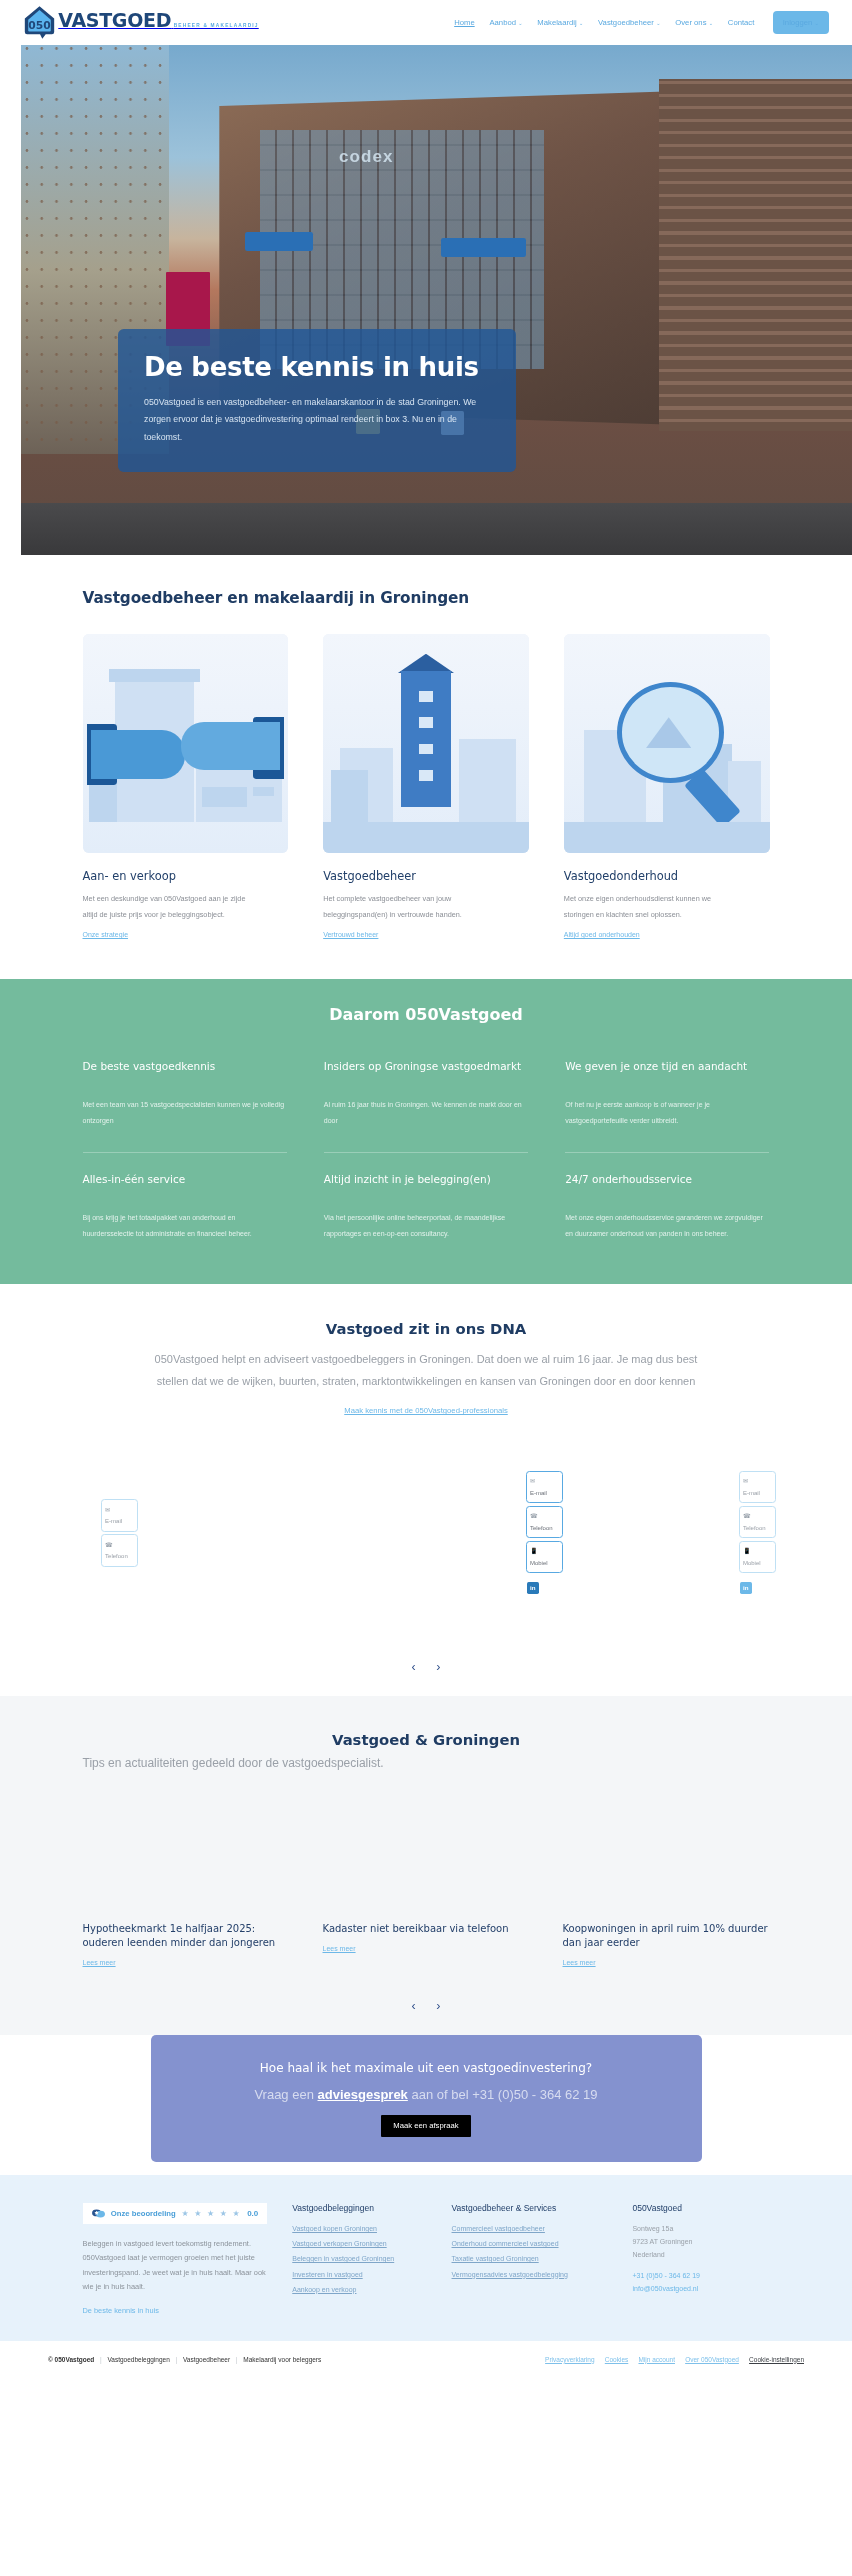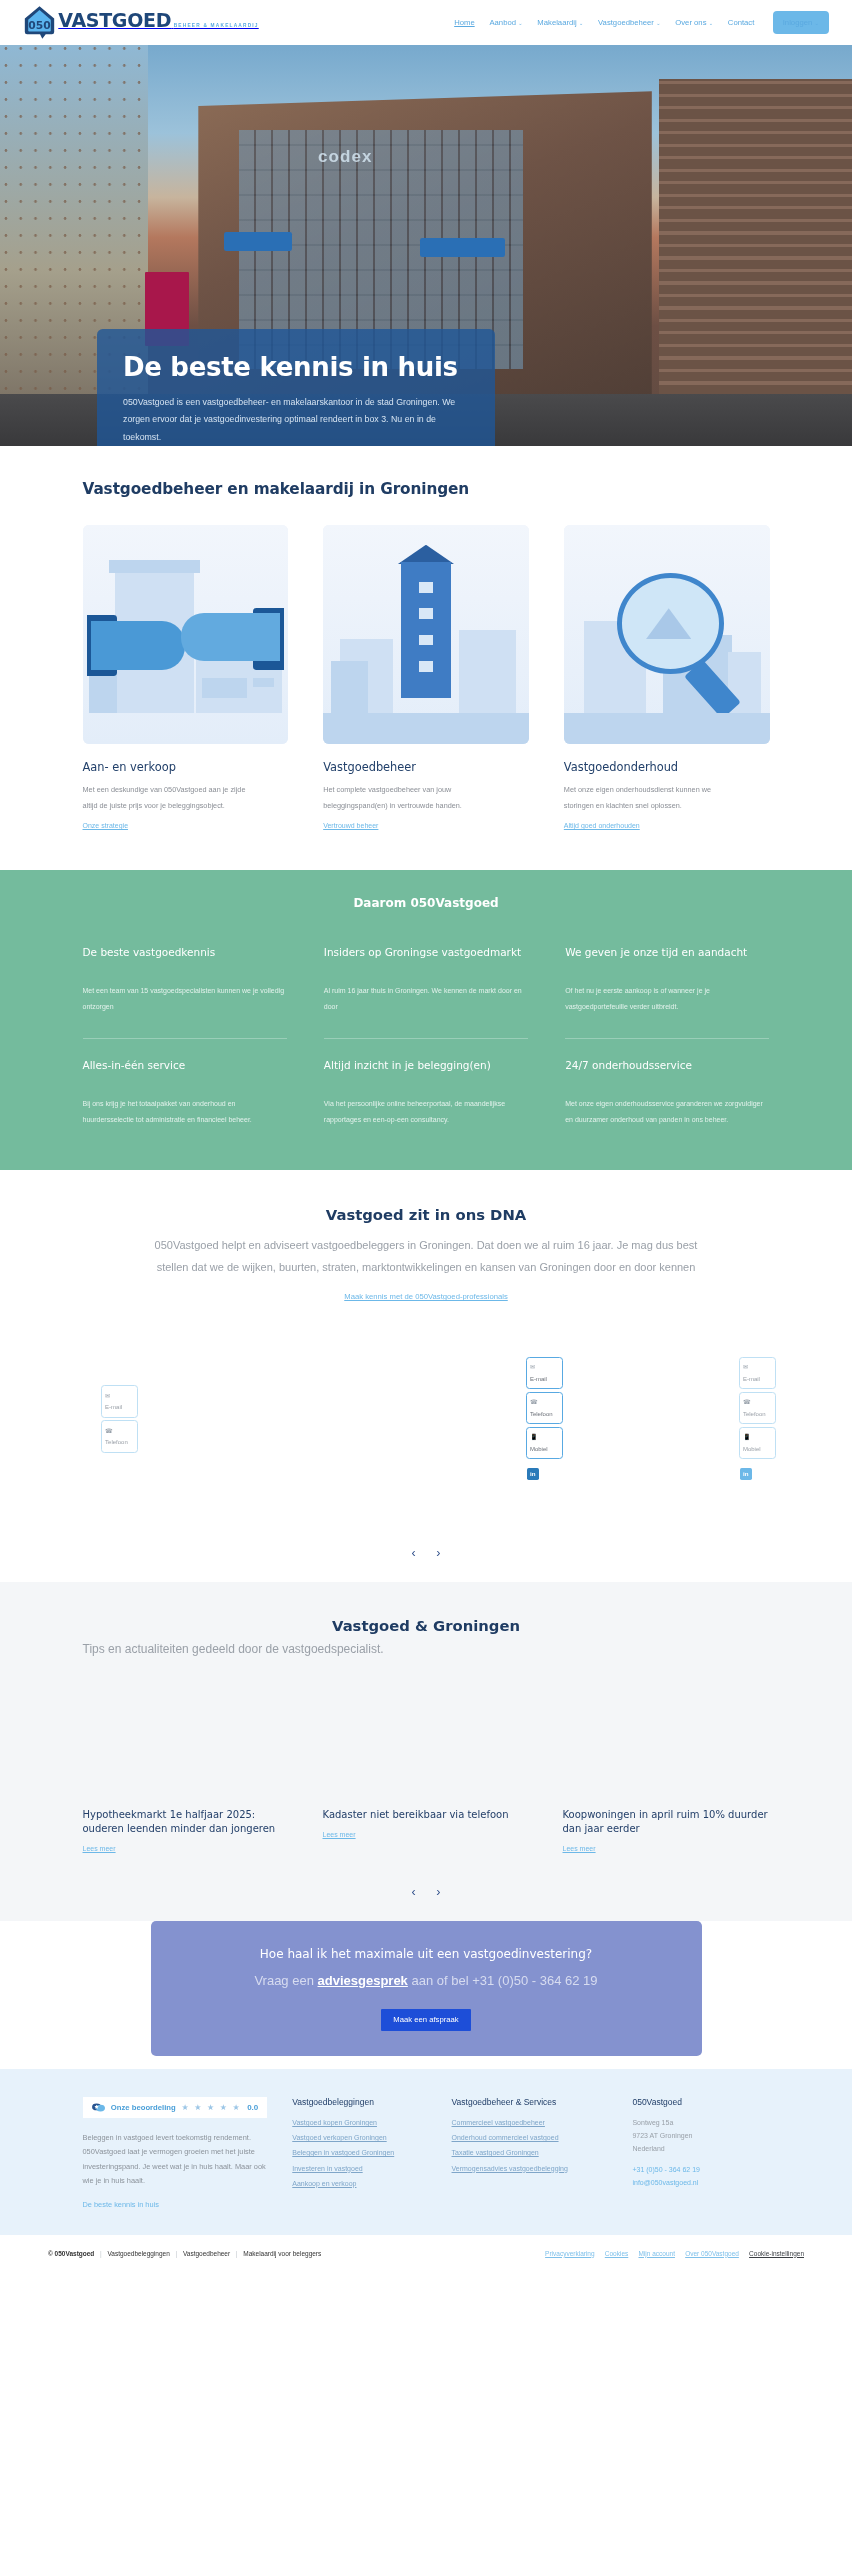--- a/index.html
+++ b/index.html
@@ -30,22 +30,23 @@
   nav.mainnav a.active { text-decoration: underline; }
   .caret { font-size: 5.1px; position: relative; top: 0.6px; }
   .btn-login {
     background: #6cb8e8; color: #fff; border-radius: 4px; padding: 6.8px 10.2px;
     font-size: 7.7px; display: inline-flex; gap: 2.8px; align-items: center;
     text-decoration: none; margin-left: 3.4px;
   }
 
   
   .hero {
-    height: 401px; position: relative; overflow: hidden;
+    height: 510px; position: relative; overflow: hidden;
     background: linear-gradient(178deg, #6fa8cf 0%, #8fbfdb 30%, #b9826a 60%, #7e5e52 100%);
+    margin-left: 21px;
   }
   .hero-sky { position:absolute; inset:0;
      background:
        linear-gradient(180deg,#77a9cd 0%, #9cc2da 22%, #c7b49d 38%, #b4785e 48%, #6d4f44 70%, #5d4a41 100%);
   }
   .hero-building {
     position:absolute; left: 187px; top: 54px; width: 455px; height: 318px;
     background: linear-gradient(160deg,#8a6a55 0%, #6e5346 40%, #4e3d35 100%);
     transform: perspective(511px) rotateY(-6deg);
   }
@@ -94,21 +95,21 @@
   .cuff-l { position:absolute; left:2%; top:41%; width:15%; height:28%; background:#1b5797; border-radius:0 3.4px 3.4px 0;}
   .cuff-r { position:absolute; right:2%; top:38%; width:15%; height:28%; background:#1b5797; border-radius:3.4px 0 0 3.4px;}
   .tower { position:absolute; left:38%; top:17%; width:24%; height:62%; background:#3f7cc4;}
   .tower-roof { position:absolute; left:36%; top:9%; width:28%; height:9%; background:#2b5fa0; clip-path: polygon(0 100%, 50% 0, 100% 100%); }
   .tower-win { position:absolute; background:#d9e8f7; width:7%; height:5%; left:46.5%;}
   .mag-circle { position:absolute; left:26%; top:22%; width:52%; height:46%; border:5.7px solid #3f86cc; border-radius:50%; background:#cfe6f7;}
   .mag-handle { position:absolute; left:66%; top:62%; width:12%; height:26%; background:#3f86cc; transform: rotate(-42deg); border-radius:3.4px;}
 
   
   .green { background:#74bb9d; padding: 26px 0 43px; }
-  .green h2 { text-align:center; font-size: 12px; color:#fff; font-weight:800; font-family:"DejaVu Sans", sans-serif;}
+  .green h2 { text-align:center; font-size: 16px; color:#fff; font-weight:800; font-family:"DejaVu Sans", sans-serif;}
   .green-grid { display:grid; grid-template-columns: repeat(3,1fr); gap: 37px; margin-top: 35px;}
   .green-grid.second { margin-top: 19.3px; }
   .green-cell h3 { font-size: 10.5px; color:#fff; font-weight: 400; line-height:1.35; min-height: 28px; font-family:"DejaVu Sans", sans-serif;}
   .green-cell p { font-size: 7px; color:#e3f2ec; line-height: 2.25; margin-top: 10.2px;}
   .green-sep { height:0.6px; background: rgba(255,255,255,.28); margin-top: 23px;}
 
   
   .dna { background:#fff; padding: 36px 0 0;}
   .dna h2 { text-align:center; font-size:14.8px; font-weight:800; color:#1f3c63; font-family:"DejaVu Sans", sans-serif;}
   .dna p.lead { text-align:center; font-size:11px; color:#9aa0a8; line-height:2.0; margin-top:10.2px; max-width: 574px; margin-left:auto; margin-right:auto;}
@@ -140,21 +141,21 @@
 
   
   .cta-zone { background:#fff; position:relative; padding-bottom: 13px; }
   .cta-box {
     width: 551px; margin: 0 auto; background:#8492cf; border-radius:5.1px;
     text-align:center; padding: 26px 23px 25px;
   }
   .cta-box h3 { font-size: 12px; color:#fff; font-weight:400; font-family:"DejaVu Sans", sans-serif;}
   .cta-box p { margin-top: 11.4px; font-size:13px; color:#d7dcf0;}
   .cta-box p a { color:#fff; text-decoration:underline; font-weight:700;}
-  .btn-cta { display:inline-block; margin-top: 21px; background:#1d4ed8; color:#fff;
+  .btn-cta { display:inline-block; margin-top: 13px; background:#000000; color:#fff;
     padding: 6.8px 12.5px; border-radius:1px; font-size:7.7px; text-decoration:none;}
 
   
   .footer { background:#e7f2fb; padding: 68px 0 26px; margin-top: -40px; position:relative; z-index:-1;}
   .footer-inner { display:grid; grid-template-columns: 1.35fr 1fr 1.15fr 0.95fr; gap: 15px;}
   .rating-bar { background:#fff; padding: 6.2px 9px; display:inline-flex; align-items:center; gap:5.7px; }
   .rating-bubble { width:13.6px; height:9px; position:relative; }
   .rating-bar .lbl { color:#4a9fd8; font-weight:700; font-size:7.7px;}
   .stars { color:#9cc6e6; font-size:8px; letter-spacing:1.7px;}
   .rating-val { color:#4a9fd8; font-weight:700; font-size:8px;}

